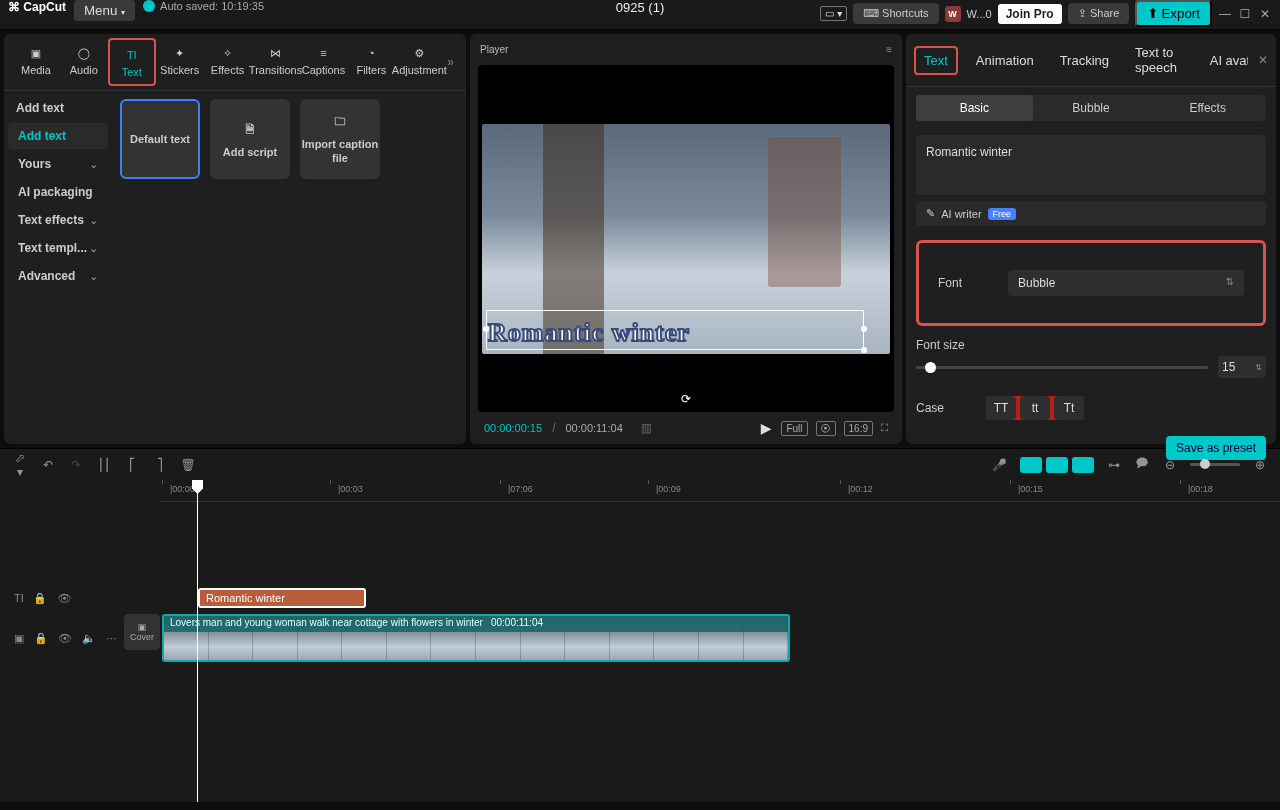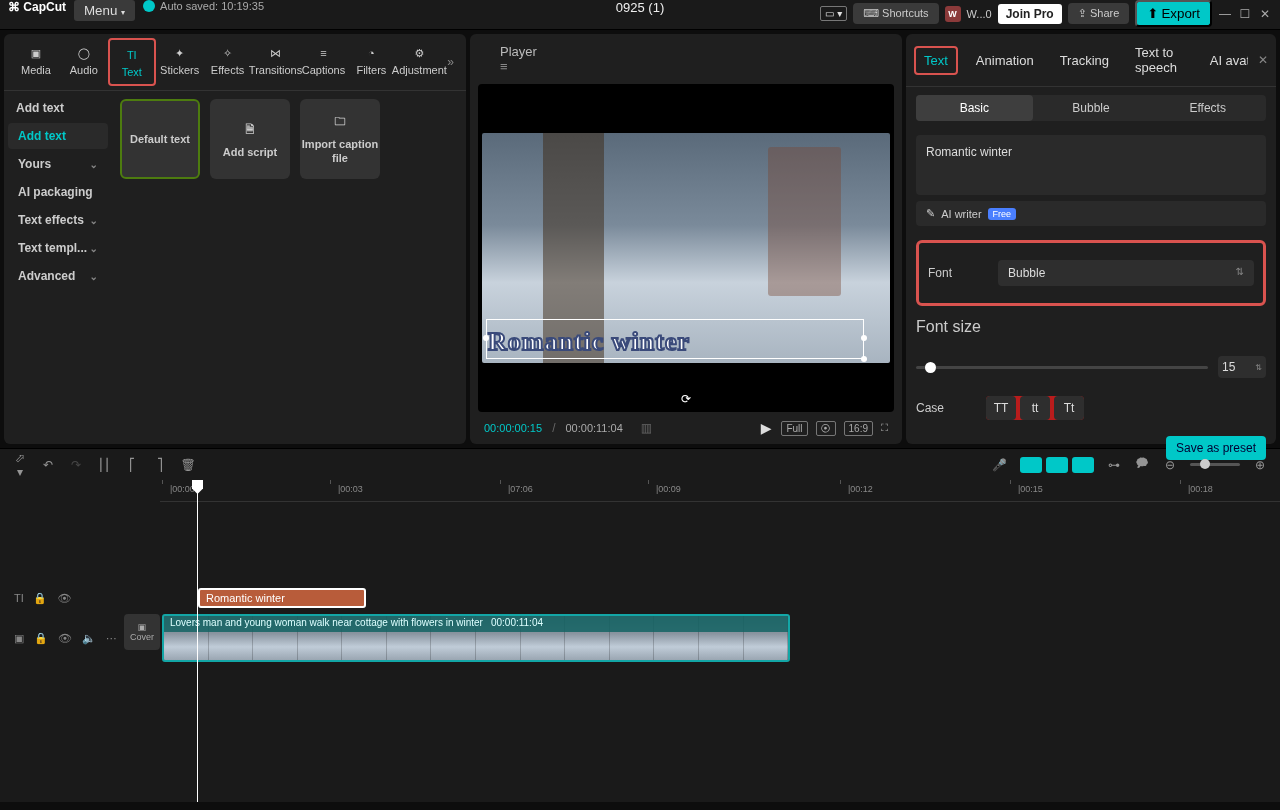--- a/index.html
+++ b/index.html
@@ -30,25 +30,25 @@
 .left-tab.active { color:#00c8c8; border:2px solid #d9534f; border-radius:4px;}
 .tab-icon { width:18px; height:18px; margin-bottom:2px; display:flex; align-items:center; justify-content:center;}
 .left-body { display:flex; flex:1;font-weight:bold;}
 .left-sidebar { width:108px; padding:4px;}
 .ls-title { padding:6px 8px; color:#ccc; font-size:12px;}
 .ls-item { padding:6px 10px; margin:2px 0; color:#ccc; cursor:pointer; border-radius:4px; display:flex; align-items:center; justify-content:space-between; font-size:12px;}
 .ls-item.active { color:#00c8c8; background:#2a2a2a;}
 .ls-item.dd::after { content:"⌄"; font-size:10px; color:#888;}
 .left-content { flex:1; padding:8px; display:flex; gap:10px; align-items:flex-start;}
 .text-card { width:80px; height:80px; background:#333; border-radius:6px; display:flex; flex-direction:column; align-items:center; justify-content:center; cursor:pointer; color:#ccc; font-size:11px; gap:6px;}
-.text-card.highlighted { border:2px solid #4d7c0f; }
+.text-card.highlighted { border:2px solid #3b82f6; }
 
 
 .player-panel { flex:1; display:flex; flex-direction:column;}
-.player-head { padding:10px 30px; color:#bbb; font-size:13px; display:flex; justify-content:space-between;flex-direction:column;}
+.player-head { padding:10px 10px; color:#bbb; font-size:10px; display:flex; justify-content:space-between;}
 .player-view { flex:1; display:flex; align-items:center; justify-content:center; background:#000; margin:0 8px; border-radius:4px; position:relative; overflow:hidden;}
 .fake-img { width:408px; height:230px; background:linear-gradient(to bottom, #5a6a7a 0%, #7a8a9a 40%, #c8d2dc 65%, #a8b4c0 100%); position:relative; border-radius:2px;}
 .fake-img::before { content:""; position:absolute; left:15%; top:0; width:15%; height:100%; background:rgba(60,40,20,0.5);}
 .fake-img::after { content:""; position:absolute; right:12%; top:6%; width:18%; height:65%; background:rgba(120,70,50,0.4); border-radius:3px;}
 .text-overlay { position:absolute; bottom:6px; left:6px; right:30px; font-family: "Comic Sans MS", cursive; font-size:26px; font-weight:bold; color:#fff; -webkit-text-stroke:2px #3a4a7a; letter-spacing:1px;}
 .sel-box { position:absolute; border:1px solid #fff; pointer-events:none;}
 .sel-handle { width:6px; height:6px; background:#fff; position:absolute; border-radius:50%;}
 .player-controls { padding:8px 14px; display:flex; align-items:center; gap:10px; color:#999;}
 .time-cur { color:#00c8c8; font-size:11px;}
 .time-total { color:#aaa; font-size:11px;}
@@ -60,21 +60,21 @@
 .right-tabs { display:flex; padding:6px 8px; gap:10px; border-bottom:1px solid #333; align-items:center;}
 .r-tab { padding:5px 8px; cursor:pointer; color:#ddd; font-size:13px;}
 .r-tab.active { color:#00c8c8; border:2px solid #d9534f; border-radius:4px;}
 .sub-tabs { display:flex; margin:8px 10px; background:#2a2a2a; border-radius:4px;}
 .sub-tab { flex:1; text-align:center; padding:6px; cursor:pointer; color:#ccc; font-size:12px;}
 .sub-tab.active { background:#3e3e3e; border-radius:4px; color:#fff;}
 .text-input-area { margin:6px 10px; background:#2a2a2a; border-radius:4px; padding:10px; min-height:60px; color:#ddd; font-size:12px;}
 .ai-writer { margin:0 10px 6px; background:#2a2a2a; border-radius:4px; padding:6px 10px; color:#ccc; font-size:11px; display:flex; align-items:center; gap:6px;}
 .ai-writer .free { background:#4a7fff; color:#fff; padding:1px 5px; border-radius:3px; font-size:9px;}
 .prop-group { margin:8px 10px; }
-.prop-group.highlighted { border:3px solid #d9534f; border-radius:6px; padding:9px;}
+.prop-group.highlighted { border:3px solid #d9534f; border-radius:6px; padding:19px;}
 .prop-row { display:flex; align-items:center; gap:10px; margin:8px 0;}
 .prop-label { width:60px; color:#ccc; font-size:12px;}
 .select-box { flex:1; background:#2e2e2e; padding:6px 10px; border-radius:4px; color:#ddd; display:flex; justify-content:space-between; cursor:pointer;}
 .slider-row { display:flex; align-items:center; gap:10px; margin:4px 10px 10px;}
 .slider { flex:1; height:3px; background:#444; position:relative; border-radius:2px;}
 .slider::after { content:""; position:absolute; left:3%; top:-4px; width:11px; height:11px; background:#fff; border-radius:50%;}
 .num-box { width:48px; background:#2e2e2e; padding:4px; border-radius:4px; text-align:center; color:#ddd; display:flex; align-items:center; justify-content:space-between;}
 .btn-group { display:flex; gap:4px;}
 .small-btn { width:30px; height:24px; background:#2e2e2e; border-radius:4px; display:flex; align-items:center; justify-content:center; cursor:pointer; color:#ddd; font-size:12px;}
 .color-swatch { width:54px; height:22px; background:#fff; border-radius:4px; display:flex; align-items:center;}
@@ -249,21 +249,21 @@
     </div>
     <div class="prop-group highlighted">
       <div class="prop-row">
         <span class="prop-label">Font</span>
         <div class="select-box">
           <span>Bubble</span>
             <span style="color:#888;font-size:10px">⇅</span>
         </div>
       </div>
     </div>
-    <div style="margin:4px 10px 16px;color:#ccc;font-size:16px">Font size</div>
+    <div style="margin:4px 10px 0;color:#ccc;font-size:12px">Font size</div>
     <div class="slider-row">
       <div class="slider"></div>
       <div class="num-box">
           <span>15</span>
           <span style="font-size:8px;color:#888">⇅</span>
         </div>
     </div>
     <div class="prop-row" style="margin:8px 10px">
       <span class="prop-label">Case</span>
       <div class="btn-group" style="background:#b91c1c;border-radius:4px;">

